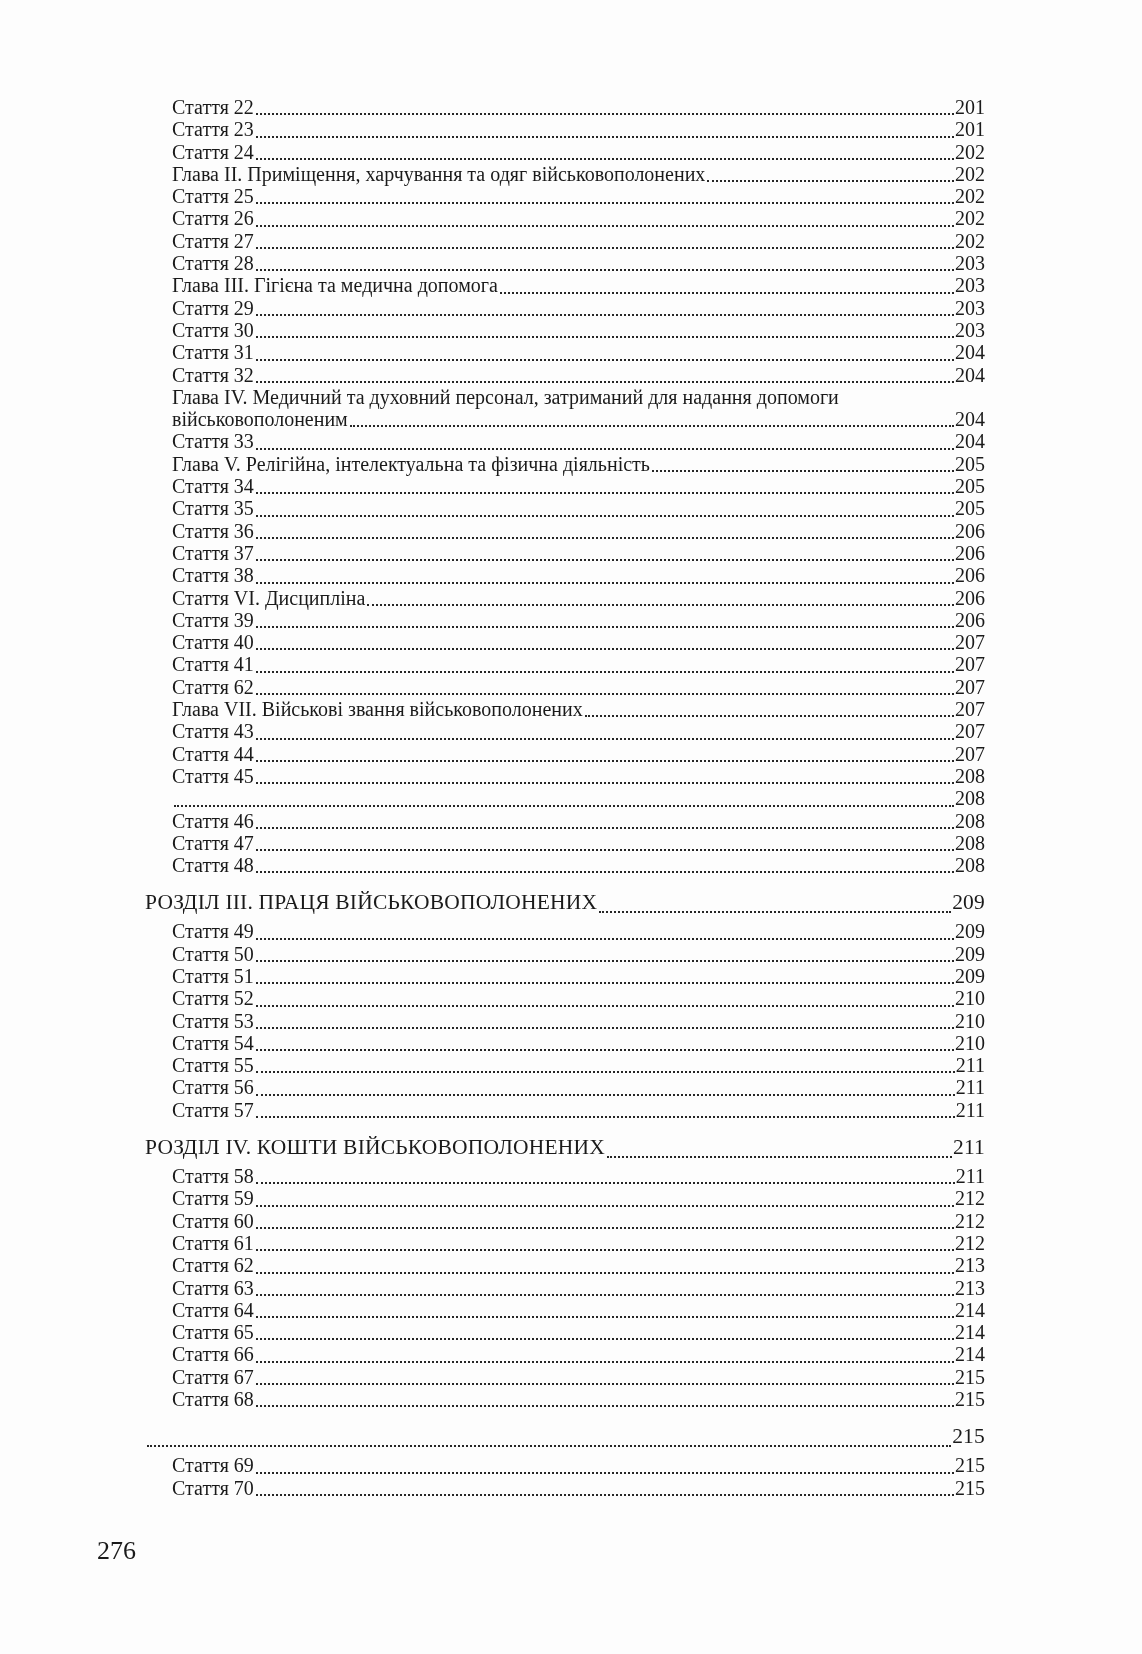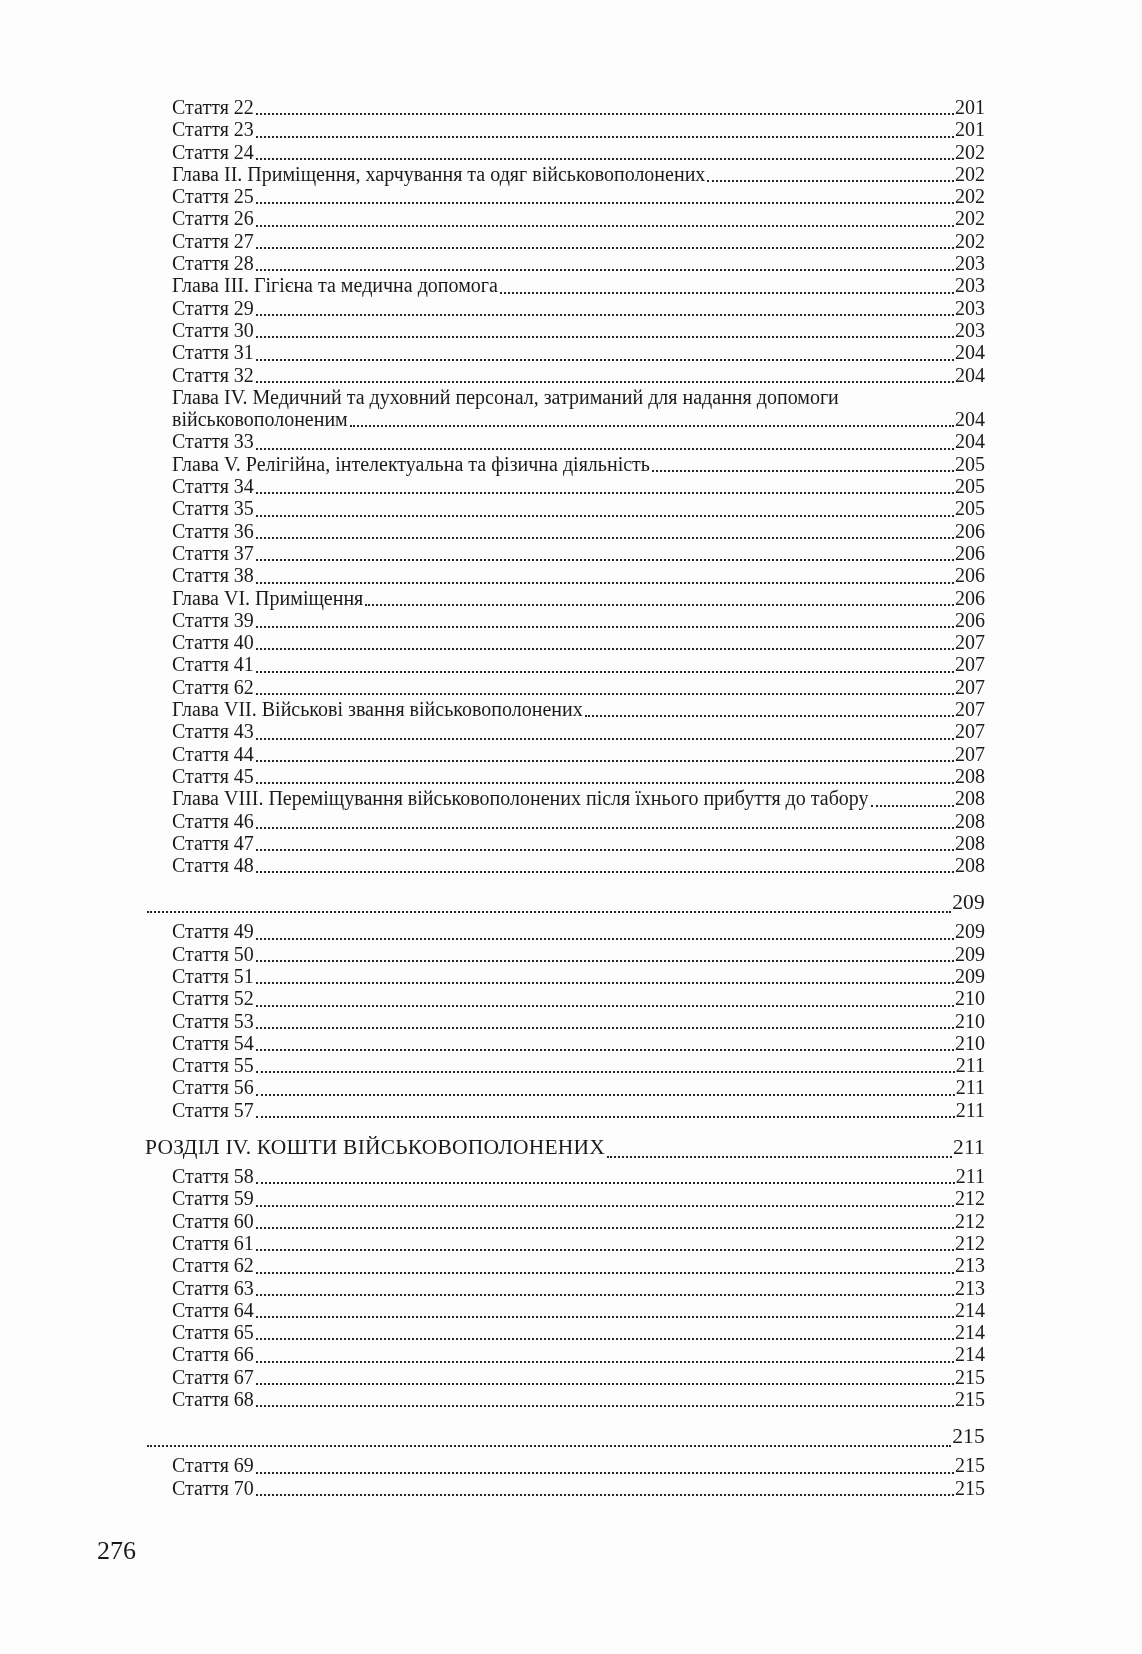--- a/index.html
+++ b/index.html
@@ -215,21 +215,21 @@
       </div>
       <div class="entry article">
         <div class="toc-line">
           <span class="label">Стаття 38</span>
           <span class="leader"></span>
           <span class="pagenum">206</span>
         </div>
       </div>
       <div class="entry chapter">
         <div class="toc-line">
-          <span class="label">Глава VI. Приміщення</span>
+          <span class="label">Стаття VI. Дисципліна</span>
           <span class="leader"></span>
           <span class="pagenum">206</span>
         </div>
       </div>
       <div class="entry article">
         <div class="toc-line">
           <span class="label">Стаття 39</span>
           <span class="leader"></span>
           <span class="pagenum">206</span>
         </div>
@@ -278,21 +278,20 @@
       </div>
       <div class="entry article">
         <div class="toc-line">
           <span class="label">Стаття 45</span>
           <span class="leader"></span>
           <span class="pagenum">208</span>
         </div>
       </div>
       <div class="entry chapter">
         <div class="toc-line">
-          <span class="label">Глава VIII. Переміщування військовополонених після їхнього прибуття до табору</span>
           <span class="leader"></span>
           <span class="pagenum">208</span>
         </div>
       </div>
       <div class="entry article">
         <div class="toc-line">
           <span class="label">Стаття 46</span>
           <span class="leader"></span>
           <span class="pagenum">208</span>
         </div>
@@ -306,20 +305,21 @@
       </div>
       <div class="entry article">
         <div class="toc-line">
           <span class="label">Стаття 48</span>
           <span class="leader"></span>
           <span class="pagenum">208</span>
         </div>
       </div>
       <div class="entry section">
         <div class="toc-line">
+          <span class="label">РОЗДІЛ III. ПРАЦЯ ВІЙСЬКОВОПОЛОНЕНИХ</span>
           <span class="leader"></span>
           <span class="pagenum">209</span>
         </div>
       </div>
       <div class="entry article">
         <div class="toc-line">
           <span class="label">Стаття 49</span>
           <span class="leader"></span>
           <span class="pagenum">209</span>
         </div>

